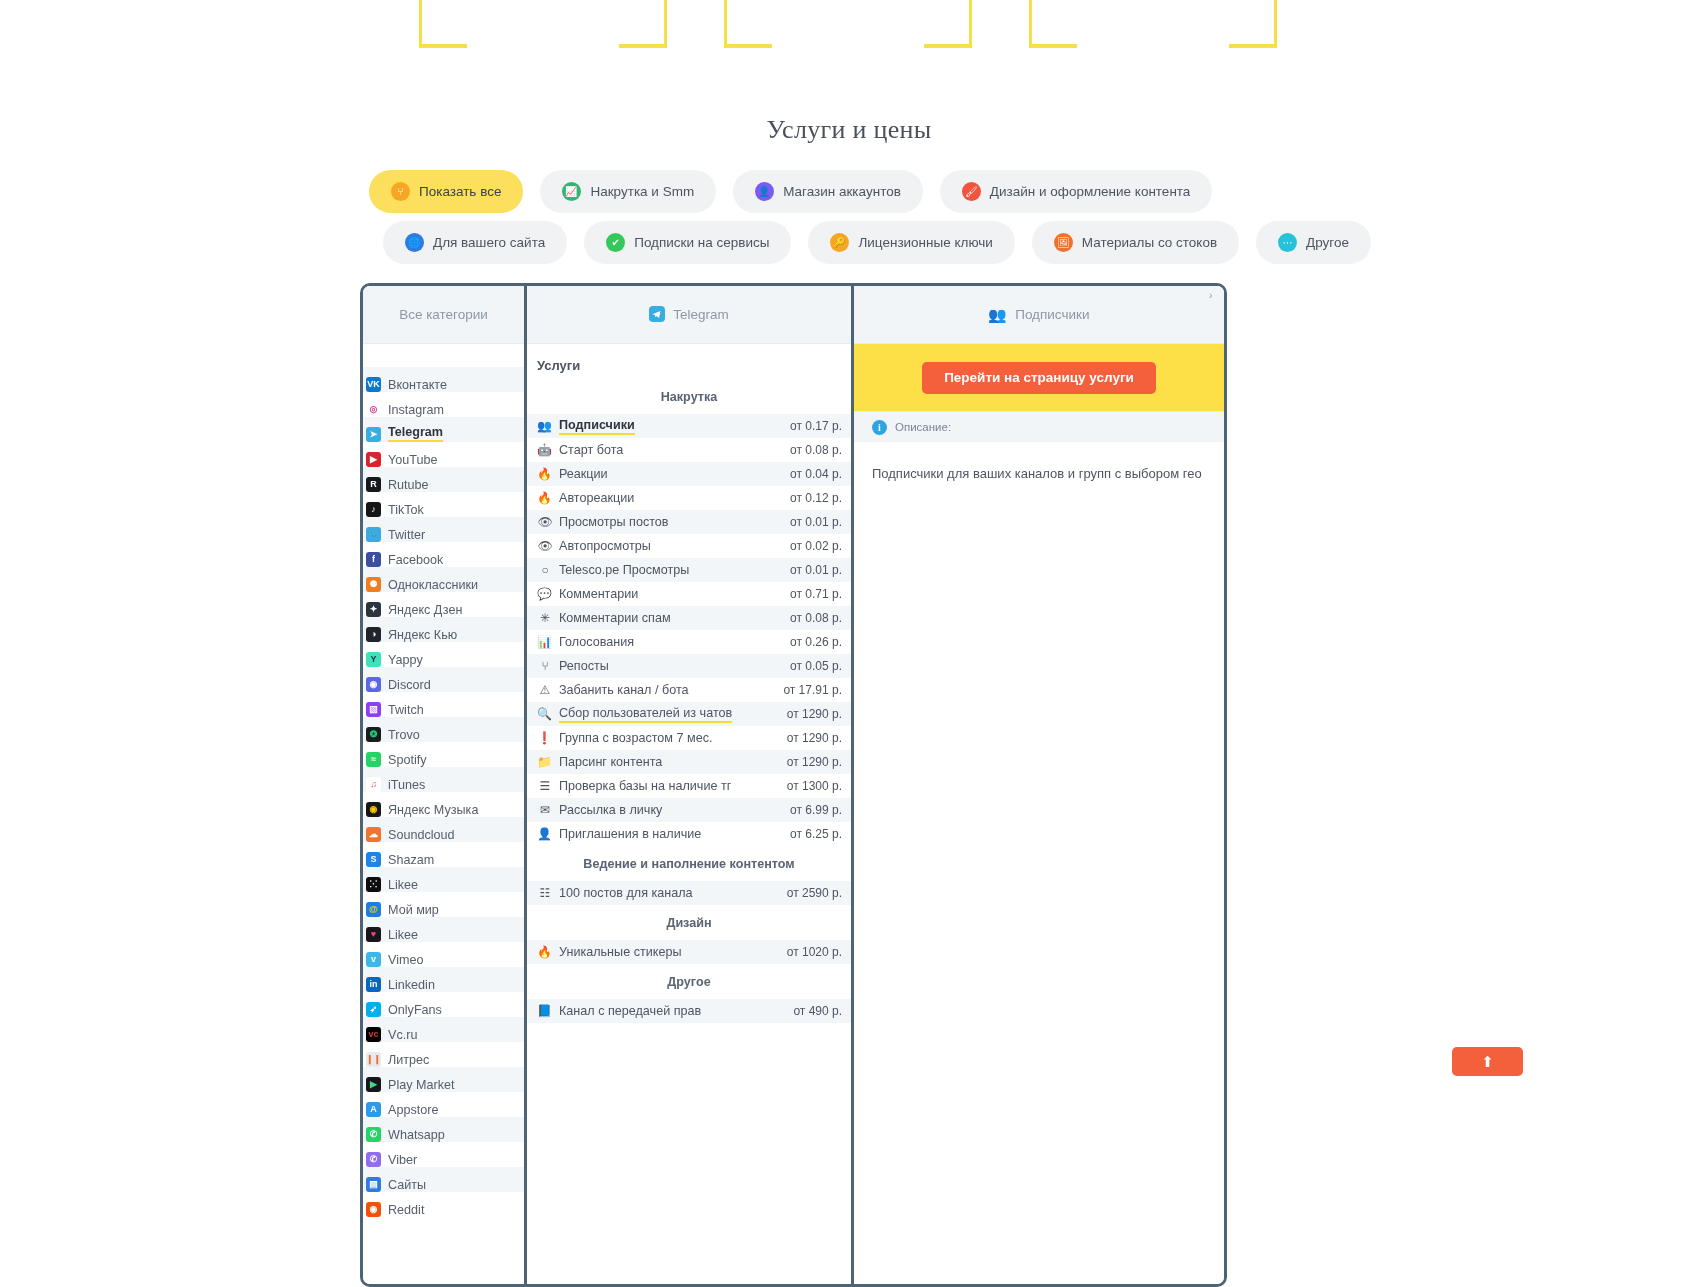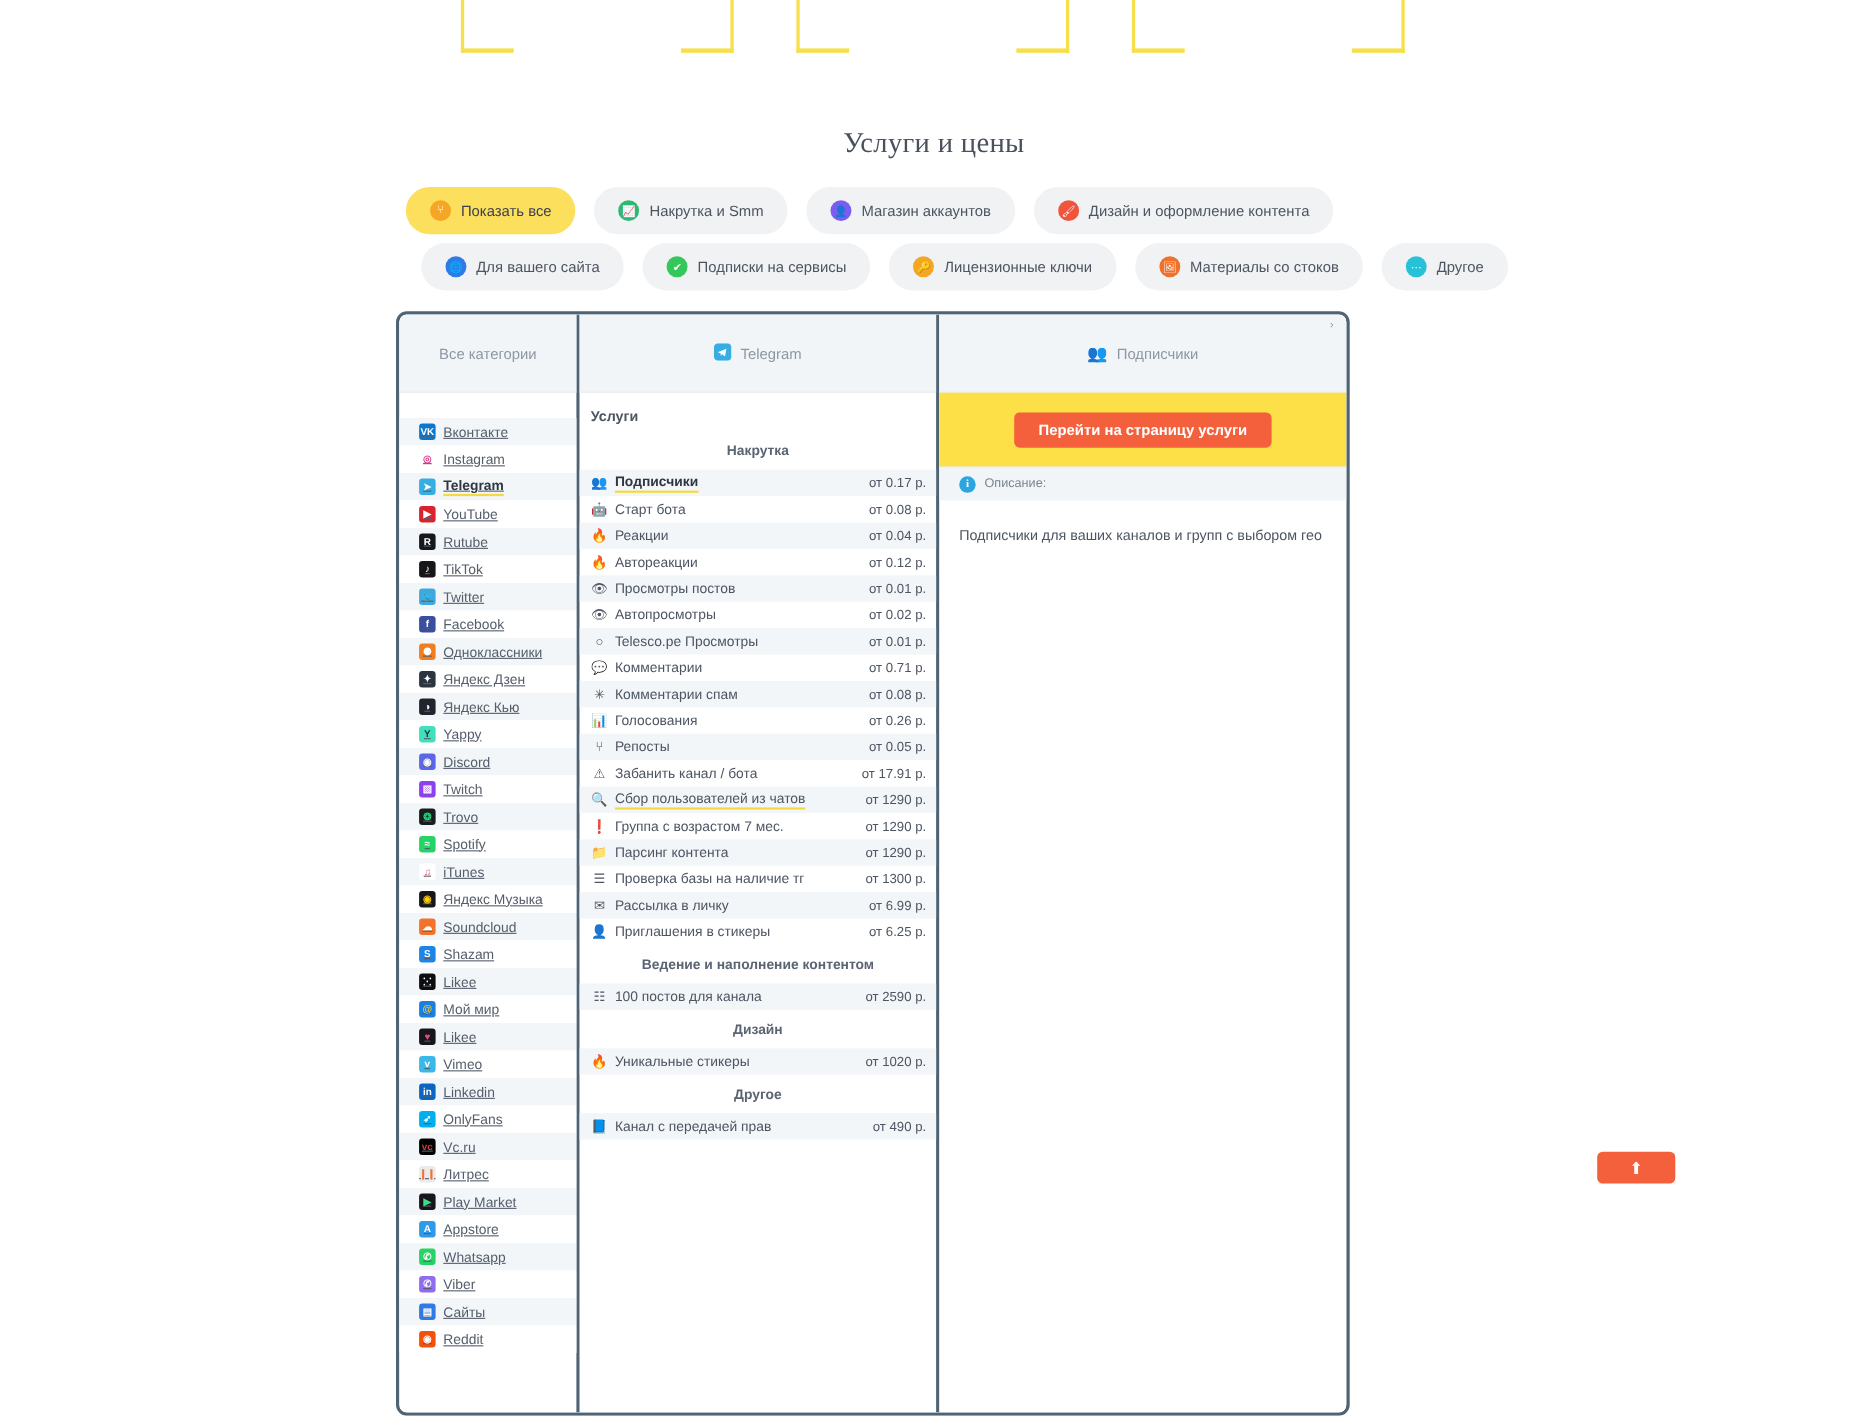--- a/index.html
+++ b/index.html
@@ -74,34 +74,33 @@
     border-radius:10px;
     background:#fff;
     display:flex;
     overflow:hidden;
   }
   .col-cats { width:164px; border-right:3px solid #4e6374; background:#fff; }
   .col-services { width:327px; border-right:3px solid #4e6374; background:#fff; position:relative; }
   .col-detail { flex:1; background:#fff; position:relative; }
 
   .col-head {
-    height:71px; background:#f2f5f8;
+    height:58px; background:#f2f5f8;
     display:flex; align-items:center; justify-content:center; gap:8px;
     font-size:13.5px; color:#8e98a4;
     border-bottom:1px solid #e6ebf0;
   }
   .col-head .hicon { font-size:15px; line-height:1; }
 
   
   .cat-list { }
   .cat-item {
-    height:25px; display:flex; align-items:center; gap:7px;
-    padding-left:18px; font-size:12.6px; color:#555e6b;
+    height:25px; display:flex; align-items:flex-end; gap:7px;
+    padding-left:3px; font-size:12.6px; color:#555e6b;
     cursor:pointer;
-    text-decoration:underline;
   }
   .cat-item:nth-child(odd) { background:#f2f6f9; }
   .cat-item:nth-child(even) { background:#ffffff; }
   .cat-item.selected span.cat-label {
     font-weight:bold; color:#2f3640;
     border-bottom:2px solid #f6d93c; padding-bottom:1px;
   }
   .cat-ico {
     width:15px; height:15px; border-radius:3px;
     display:inline-flex; align-items:center; justify-content:center;
@@ -484,21 +483,21 @@
             <span class="nm">Проверка базы на наличие тг</span>
             <span class="pr">от 1300 р.</span>
           </div>
           <div class="svc-row">
             <span class="ico">✉</span>
             <span class="nm">Рассылка в личку</span>
             <span class="pr">от 6.99 р.</span>
           </div>
           <div class="svc-row">
             <span class="ico">👤</span>
-            <span class="nm">Приглашения в стикеры</span>
+            <span class="nm">Приглашения в наличие</span>
             <span class="pr">от 6.25 р.</span>
           </div>
         </div>
         <div class="svc-group">Ведение и наполнение контентом</div>
         <div>
           <div class="svc-row">
             <span class="ico">☷</span>
             <span class="nm">100 постов для канала</span>
             <span class="pr">от 2590 р.</span>
           </div>

